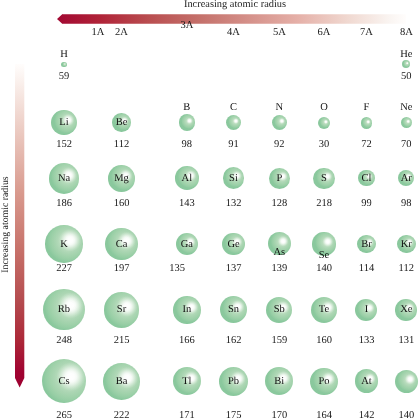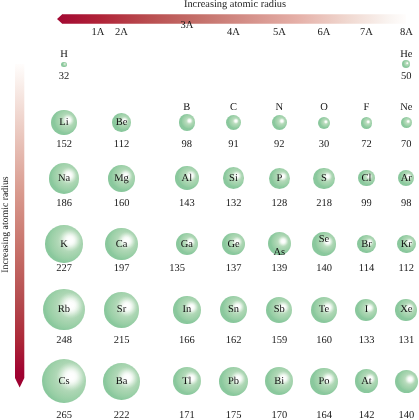--- a/index.html
+++ b/index.html
@@ -64,21 +64,21 @@
     <div class="col-head" style="left: 64px; top: 27.4px; margin-left: 34px;">1A</div>
     <div class="col-head" style="left: 121.5px; top: 27.4px;">2A</div>
     <div class="col-head" style="left: 186.8px; top: 20px;">3A</div>
     <div class="col-head" style="left: 233.5px; top: 27.4px;">4A</div>
     <div class="col-head" style="left: 279.3px; top: 27.4px;">5A</div>
     <div class="col-head" style="left: 324px; top: 27.4px;">6A</div>
     <div class="col-head" style="left: 366.5px; top: 27.4px;">7A</div>
     <div class="col-head" style="left: 406.3px; top: 27.4px;">8A</div>
     <div class="sphere" style="width: 5.296px; height: 5.296px; left: 61.352px; top: 61.552px; background: radial-gradient(0.81px at 66% 40%, rgba(255, 255, 255, 0.99) 0%, rgba(255, 255, 255, 0.97) 22%, rgba(255, 255, 255, 0.86) 38%, rgba(255, 255, 255, 0.62) 54%, rgba(255, 255, 255, 0.35) 70%, rgba(255, 255, 255, 0.14) 85%, rgba(255, 255, 255, 0) 100%), radial-gradient(2.25px at 62% 42%, rgb(204, 229, 204) 0%, rgb(194, 224, 196) 24%, rgb(182, 219, 187) 42%, rgb(170, 213, 178) 58%, rgb(161, 210, 171) 72%, rgb(151, 206, 165) 86%, rgb(138, 200, 157) 100%);"></div>
     <div class="elabel" style="left: 64px; top: 49.2px;">H</div>
-    <div class="rnum" style="left: 64px; top: 71.4px;">32</div>
+    <div class="rnum" style="left: 64px; top: 71.4px;">59</div>
     <div class="sphere" style="width: 8.275px; height: 8.275px; left: 402.163px; top: 60.0625px; background: radial-gradient(1.38px at 66% 40%, rgba(255, 255, 255, 0.99) 0%, rgba(255, 255, 255, 0.97) 22%, rgba(255, 255, 255, 0.86) 38%, rgba(255, 255, 255, 0.62) 54%, rgba(255, 255, 255, 0.35) 70%, rgba(255, 255, 255, 0.14) 85%, rgba(255, 255, 255, 0) 100%), radial-gradient(3.57px at 62% 42%, rgb(204, 229, 204) 0%, rgb(194, 224, 196) 24%, rgb(182, 219, 187) 42%, rgb(170, 213, 178) 58%, rgb(161, 210, 171) 72%, rgb(151, 206, 165) 86%, rgb(138, 200, 157) 100%);"></div>
     <div class="elabel" style="left: 406.3px; top: 49.2px;">He</div>
     <div class="rnum" style="left: 406.3px; top: 71.4px;">50</div>
     <div class="sphere" style="width: 25.156px; height: 25.156px; left: 51.422px; top: 110.022px; background: radial-gradient(6.14px at 66% 40%, rgba(255, 255, 255, 0.99) 0%, rgba(255, 255, 255, 0.97) 22%, rgba(255, 255, 255, 0.86) 38%, rgba(255, 255, 255, 0.62) 54%, rgba(255, 255, 255, 0.35) 70%, rgba(255, 255, 255, 0.14) 85%, rgba(255, 255, 255, 0) 100%), radial-gradient(12.97px at 62% 42%, rgb(204, 229, 204) 0%, rgb(194, 224, 196) 24%, rgb(182, 219, 187) 42%, rgb(170, 213, 178) 58%, rgb(161, 210, 171) 72%, rgb(151, 206, 165) 86%, rgb(138, 200, 157) 100%);"></div>
     <div class="elabel" style="left: 64px; top: 117.1px;">Li</div>
     <div class="rnum" style="left: 64px; top: 139.2px;">152</div>
     <div class="sphere" style="width: 18.536px; height: 18.536px; left: 112.232px; top: 113.332px; background: radial-gradient(3.96px at 66% 40%, rgba(255, 255, 255, 0.99) 0%, rgba(255, 255, 255, 0.97) 22%, rgba(255, 255, 255, 0.86) 38%, rgba(255, 255, 255, 0.62) 54%, rgba(255, 255, 255, 0.35) 70%, rgba(255, 255, 255, 0.14) 85%, rgba(255, 255, 255, 0) 100%), radial-gradient(8.95px at 62% 42%, rgb(204, 229, 204) 0%, rgb(194, 224, 196) 24%, rgb(182, 219, 187) 42%, rgb(170, 213, 178) 58%, rgb(161, 210, 171) 72%, rgb(151, 206, 165) 86%, rgb(138, 200, 157) 100%);"></div>
     <div class="elabel" style="left: 121.5px; top: 117.1px;">Be</div>
     <div class="rnum" style="left: 121.5px; top: 139.2px;">112</div>
     <div class="sphere" style="width: 16.219px; height: 16.219px; left: 178.69px; top: 114.49px; background: radial-gradient(3.29px at 66% 40%, rgba(255, 255, 255, 0.99) 0%, rgba(255, 255, 255, 0.97) 22%, rgba(255, 255, 255, 0.86) 38%, rgba(255, 255, 255, 0.62) 54%, rgba(255, 255, 255, 0.35) 70%, rgba(255, 255, 255, 0.14) 85%, rgba(255, 255, 255, 0) 100%), radial-gradient(7.64px at 62% 42%, rgb(204, 229, 204) 0%, rgb(194, 224, 196) 24%, rgb(182, 219, 187) 42%, rgb(170, 213, 178) 58%, rgb(161, 210, 171) 72%, rgb(151, 206, 165) 86%, rgb(138, 200, 157) 100%);"></div>
@@ -132,21 +132,21 @@
     <div class="sphere" style="width: 22.3425px; height: 22.3425px; left: 175.629px; top: 232.829px; background: radial-gradient(5.16px at 66% 40%, rgba(255, 255, 255, 0.99) 0%, rgba(255, 255, 255, 0.97) 22%, rgba(255, 255, 255, 0.86) 38%, rgba(255, 255, 255, 0.62) 54%, rgba(255, 255, 255, 0.35) 70%, rgba(255, 255, 255, 0.14) 85%, rgba(255, 255, 255, 0) 100%), radial-gradient(11.21px at 62% 42%, rgb(204, 229, 204) 0%, rgb(194, 224, 196) 24%, rgb(182, 219, 187) 42%, rgb(170, 213, 178) 58%, rgb(161, 210, 171) 72%, rgb(151, 206, 165) 86%, rgb(138, 200, 157) 100%);"></div>
     <div class="elabel" style="left: 186.8px; top: 238.5px;">Ga</div>
     <div class="rnum" style="left: 177px; top: 263.3px;">135</div>
     <div class="sphere" style="width: 22.6735px; height: 22.6735px; left: 222.163px; top: 232.663px; background: radial-gradient(5.28px at 66% 40%, rgba(255, 255, 255, 0.99) 0%, rgba(255, 255, 255, 0.97) 22%, rgba(255, 255, 255, 0.86) 38%, rgba(255, 255, 255, 0.62) 54%, rgba(255, 255, 255, 0.35) 70%, rgba(255, 255, 255, 0.14) 85%, rgba(255, 255, 255, 0) 100%), radial-gradient(11.41px at 62% 42%, rgb(204, 229, 204) 0%, rgb(194, 224, 196) 24%, rgb(182, 219, 187) 42%, rgb(170, 213, 178) 58%, rgb(161, 210, 171) 72%, rgb(151, 206, 165) 86%, rgb(138, 200, 157) 100%);"></div>
     <div class="elabel" style="left: 233.5px; top: 238.5px;">Ge</div>
     <div class="rnum" style="left: 233.5px; top: 263.3px;">137</div>
     <div class="sphere" style="width: 23.0045px; height: 23.0045px; left: 267.798px; top: 232.498px; background: radial-gradient(5.39px at 66% 40%, rgba(255, 255, 255, 0.99) 0%, rgba(255, 255, 255, 0.97) 22%, rgba(255, 255, 255, 0.86) 38%, rgba(255, 255, 255, 0.62) 54%, rgba(255, 255, 255, 0.35) 70%, rgba(255, 255, 255, 0.14) 85%, rgba(255, 255, 255, 0) 100%), radial-gradient(11.62px at 62% 42%, rgb(204, 229, 204) 0%, rgb(194, 224, 196) 24%, rgb(182, 219, 187) 42%, rgb(170, 213, 178) 58%, rgb(161, 210, 171) 72%, rgb(151, 206, 165) 86%, rgb(138, 200, 157) 100%);"></div>
     <div class="elabel" style="left: 279.3px; top: 238.5px; margin-top: 8px;">As</div>
     <div class="rnum" style="left: 279.3px; top: 263.3px;">139</div>
     <div class="sphere" style="width: 23.17px; height: 23.17px; left: 312.415px; top: 232.415px; background: radial-gradient(5.44px at 66% 40%, rgba(255, 255, 255, 0.99) 0%, rgba(255, 255, 255, 0.97) 22%, rgba(255, 255, 255, 0.86) 38%, rgba(255, 255, 255, 0.62) 54%, rgba(255, 255, 255, 0.35) 70%, rgba(255, 255, 255, 0.14) 85%, rgba(255, 255, 255, 0) 100%), radial-gradient(11.72px at 62% 42%, rgb(204, 229, 204) 0%, rgb(194, 224, 196) 24%, rgb(182, 219, 187) 42%, rgb(170, 213, 178) 58%, rgb(161, 210, 171) 72%, rgb(151, 206, 165) 86%, rgb(138, 200, 157) 100%);"></div>
-    <div class="elabel" style="left: 324px; top: 234px;">Se</div>
+    <div class="elabel" style="left: 324px; top: 250px;">Se</div>
     <div class="rnum" style="left: 324px; top: 263.3px;">140</div>
     <div class="sphere" style="width: 18.867px; height: 18.867px; left: 357.067px; top: 234.566px; background: radial-gradient(4.06px at 66% 40%, rgba(255, 255, 255, 0.99) 0%, rgba(255, 255, 255, 0.97) 22%, rgba(255, 255, 255, 0.86) 38%, rgba(255, 255, 255, 0.62) 54%, rgba(255, 255, 255, 0.35) 70%, rgba(255, 255, 255, 0.14) 85%, rgba(255, 255, 255, 0) 100%), radial-gradient(9.14px at 62% 42%, rgb(204, 229, 204) 0%, rgb(194, 224, 196) 24%, rgb(182, 219, 187) 42%, rgb(170, 213, 178) 58%, rgb(161, 210, 171) 72%, rgb(151, 206, 165) 86%, rgb(138, 200, 157) 100%);"></div>
     <div class="elabel" style="left: 366.5px; top: 238.5px;">Br</div>
     <div class="rnum" style="left: 366.5px; top: 263.3px;">114</div>
     <div class="sphere" style="width: 18.536px; height: 18.536px; left: 397.032px; top: 234.732px; background: radial-gradient(3.96px at 66% 40%, rgba(255, 255, 255, 0.99) 0%, rgba(255, 255, 255, 0.97) 22%, rgba(255, 255, 255, 0.86) 38%, rgba(255, 255, 255, 0.62) 54%, rgba(255, 255, 255, 0.35) 70%, rgba(255, 255, 255, 0.14) 85%, rgba(255, 255, 255, 0) 100%), radial-gradient(8.95px at 62% 42%, rgb(204, 229, 204) 0%, rgb(194, 224, 196) 24%, rgb(182, 219, 187) 42%, rgb(170, 213, 178) 58%, rgb(161, 210, 171) 72%, rgb(151, 206, 165) 86%, rgb(138, 200, 157) 100%);"></div>
     <div class="elabel" style="left: 406.3px; top: 238.5px;">Kr</div>
     <div class="rnum" style="left: 406.3px; top: 263.3px;">112</div>
     <div class="sphere" style="width: 41.044px; height: 41.044px; left: 43.478px; top: 289.378px; background: radial-gradient(13px at 66% 40%, rgba(255, 255, 255, 0.99) 0%, rgba(255, 255, 255, 0.97) 22%, rgba(255, 255, 255, 0.86) 38%, rgba(255, 255, 255, 0.62) 54%, rgba(255, 255, 255, 0.35) 70%, rgba(255, 255, 255, 0.14) 85%, rgba(255, 255, 255, 0) 100%), radial-gradient(24.43px at 62% 42%, rgb(204, 229, 204) 0%, rgb(194, 224, 196) 24%, rgb(182, 219, 187) 42%, rgb(170, 213, 178) 58%, rgb(161, 210, 171) 72%, rgb(151, 206, 165) 86%, rgb(138, 200, 157) 100%);"></div>
     <div class="elabel" style="left: 64px; top: 304.4px;">Rb</div>
     <div class="rnum" style="left: 64px; top: 334.8px;">248</div>

